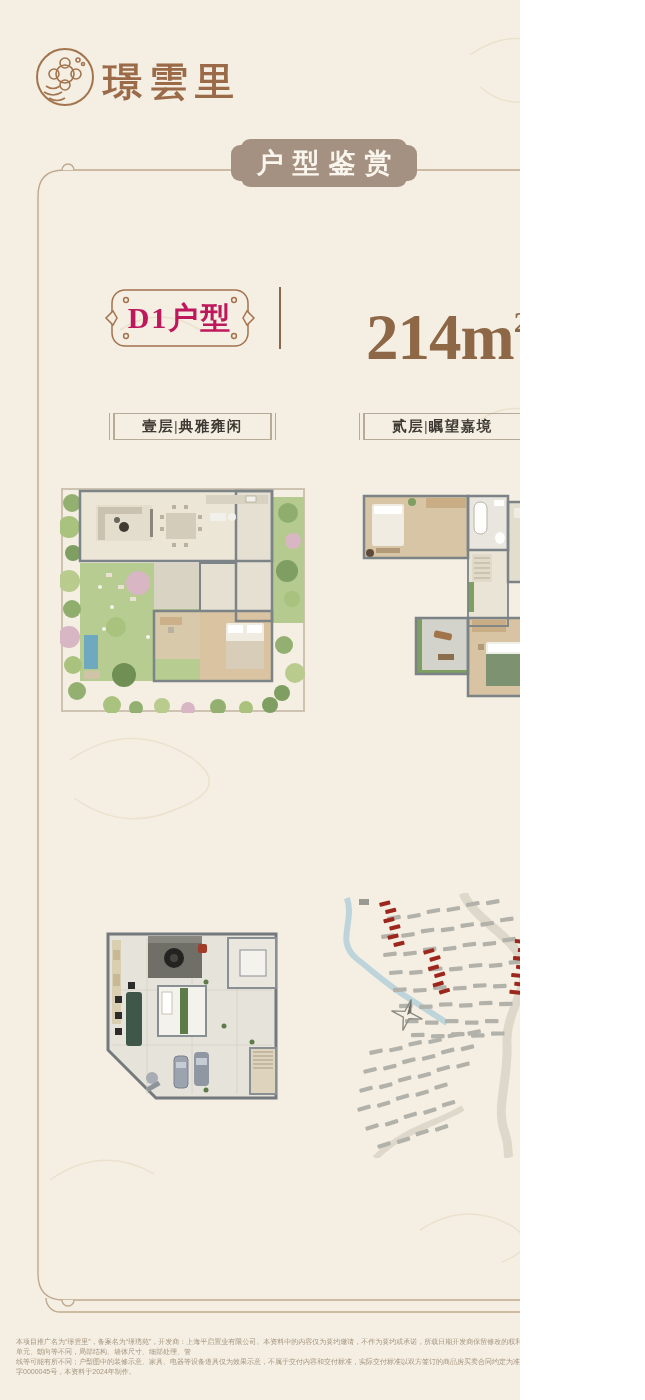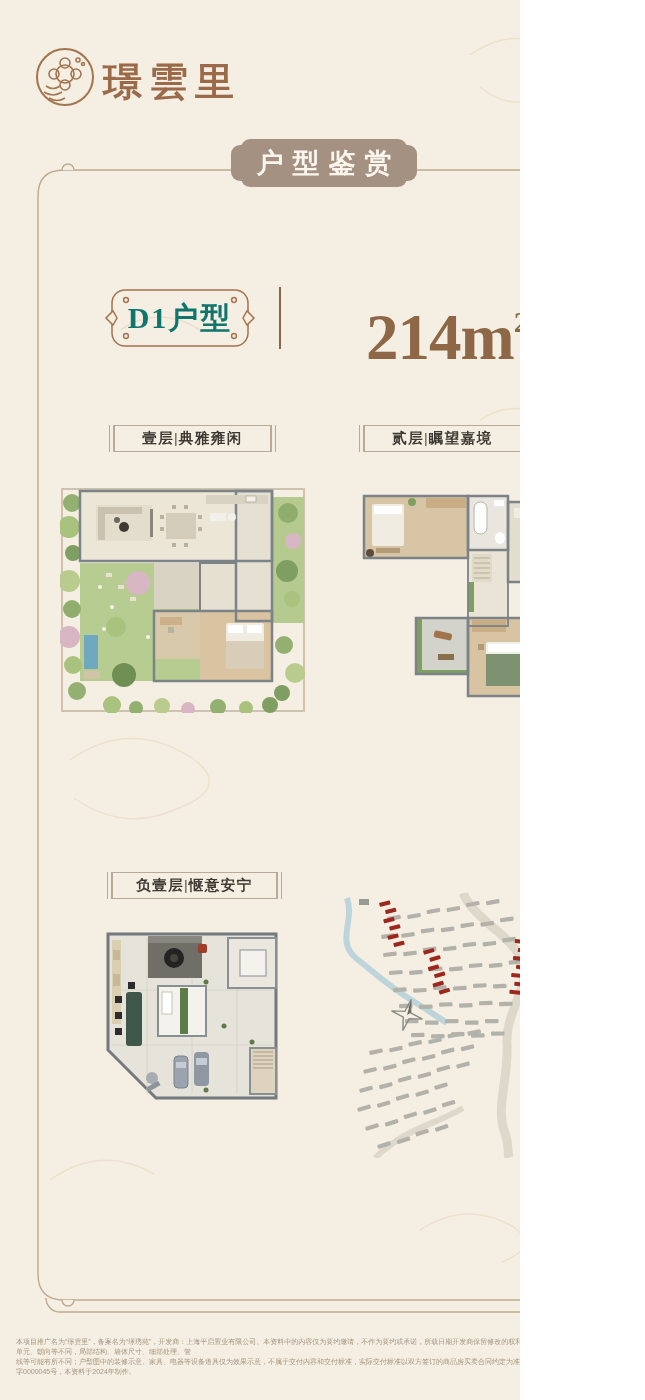--- a/index.html
+++ b/index.html
@@ -15,29 +15,29 @@
   
   .plaque{ position:absolute; left:231px; top:139px; width:186px; height:48px; }
   .plaque .shape-a{ position:absolute; left:0; right:0; top:6px; bottom:6px; background:#a59181; border-radius:9px; }
   .plaque .shape-b{ position:absolute; left:10px; right:10px; top:0; bottom:0; background:#a59181; border-radius:9px; }
   .plaque .txt{ position:absolute; left:0; right:0; top:0; bottom:0; display:flex; align-items:center; justify-content:center;
                 color:#faf6ee; font-size:27px; font-weight:700; letter-spacing:9px; text-indent:9px;border-radius:13px; }
 
   
   .d1box{ position:absolute; left:106px; top:287px; width:148px; height:62px; }
   .d1box .txt{ position:absolute; left:0; right:0; top:0; bottom:0; display:flex; align-items:center; justify-content:center;
-               font-size:30px; font-weight:600; color:#0f766e; letter-spacing:2px; }
+               font-size:30px; font-weight:600; color:#be185d; letter-spacing:2px; }
   .vdivider{ position:absolute; left:279px; top:287px; width:2px; height:62px; background:#8d6746; }
   .area-labels{ position:absolute; left:300px; top:296px; color:#5c4c3c; font-size:15px; font-weight:600; line-height:24px; letter-spacing:9px; }
   .area-big{ position:absolute; left:366px; top:281px; font-size:65px; font-weight:700; color:#8d6746; letter-spacing:-1px; line-height:89px;}
   .area-big sup{ font-size:30px; position:relative; top:-4px; }
 
   
   .flabel{ position:absolute; height:27px; border:1px solid #b6ab99; display:flex; align-items:center; justify-content:center;
-           font-size:14.5px; letter-spacing:1.5px; color:#3e3a33; font-weight:600;margin-top:12px; }
+           font-size:14.5px; letter-spacing:1.5px; color:#3e3a33; font-weight:600; }
   .flabel::before,.flabel::after{ content:""; position:absolute; top:-1px; bottom:-1px; width:3px;
            border-left:1px solid #b6ab99; border-right:1px solid #b6ab99; }
   .flabel::before{ left:-6px; } .flabel::after{ right:-6px; }
 
   
   .vtext{ position:absolute; writing-mode:vertical-rl; font-size:13px; letter-spacing:4px; color:#4c4a45; font-weight:600; }
   .seal{ position:absolute; left:538px; top:941px; width:10px; height:14px; background:#a3271d; border-radius:2px;
          box-shadow: inset 0 0 0 1px #a3271d; }
   .seal::after{ content:""; position:absolute; left:2px; top:2px; right:2px; bottom:2px;
          background: repeating-linear-gradient(0deg, rgba(255,255,255,.85) 0 1px, transparent 1px 3px); }
@@ -244,21 +244,20 @@
     <g fill="none" stroke="#7b8387" stroke-width="2.5">
       <rect x="4" y="4" width="104" height="62"></rect>
       <rect x="108" y="4" width="40" height="54"></rect>
       <rect x="148" y="10" width="40" height="80"></rect>
       <rect x="108" y="58" width="40" height="76" stroke-width="1.8"></rect>
       <rect x="56" y="126" width="52" height="56"></rect>
       <rect x="108" y="126" width="74" height="78"></rect>
     </g>
   </svg>
 
-  <div class="flabel" style="left:112px; top:860px; width:165px;">负壹层|惬意安宁</div>
 
   <svg class="layer" style="left:102px; top:930px;" width="180" height="172">
     <path d="M6,4 H174 V168 H54 L6,120 Z" fill="#e6e3da" stroke="#73797c" stroke-width="3"></path>
     <g stroke="#d8d4c9" stroke-width="1">
       <path d="M45,8 V164 M90,8 V164 M135,8 V164 M10,60 H170 M10,115 H170"></path>
     </g>
     <g>
       <rect x="10" y="10" width="9" height="84" fill="#dbcfb2"></rect>
       <rect x="11" y="20" width="7" height="10" fill="#c9b896"></rect>
         <rect x="11" y="44" width="7" height="12" fill="#c9b896"></rect>

